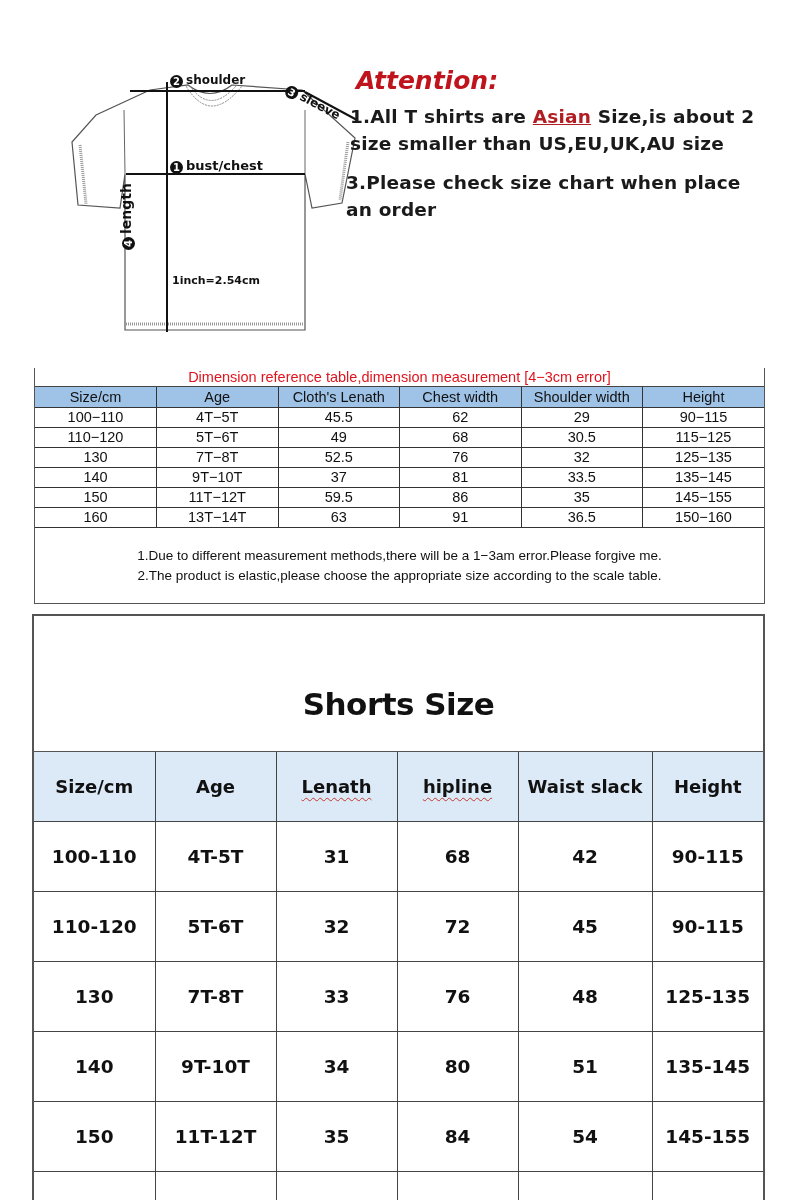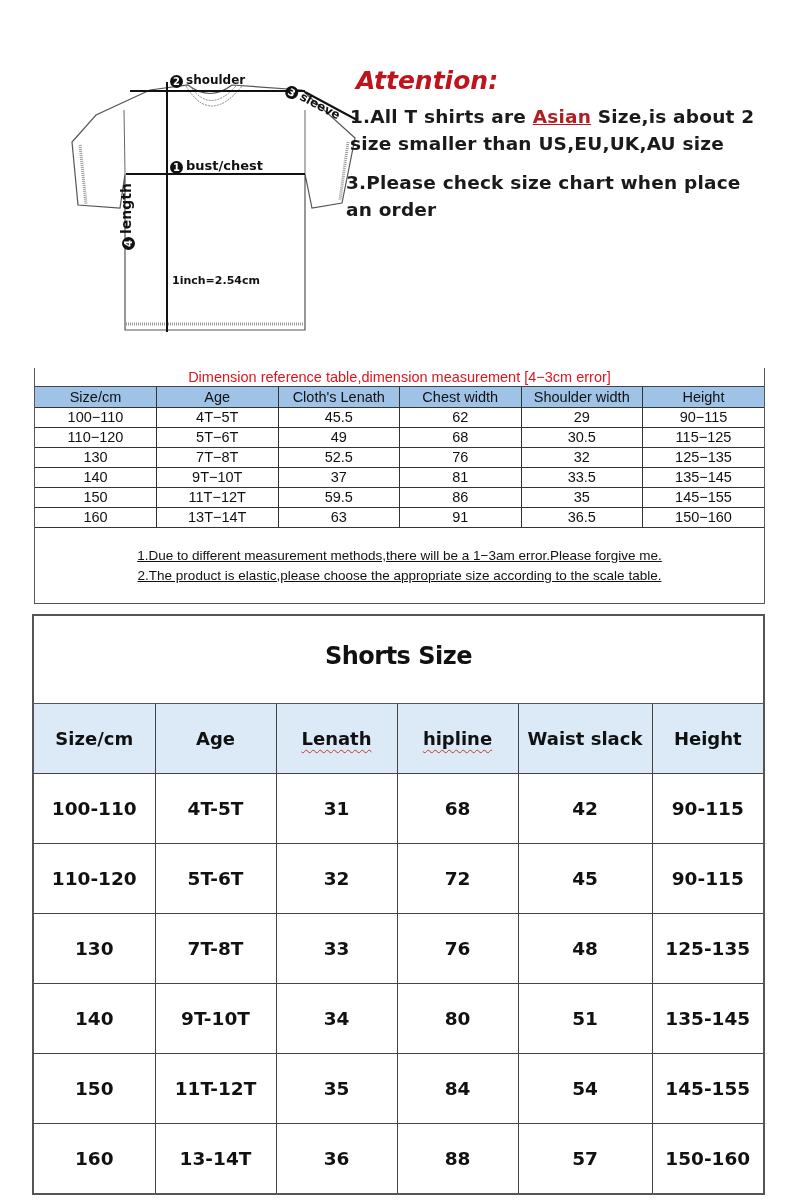--- a/index.html
+++ b/index.html
@@ -26,25 +26,25 @@
   .asian { color: #b01e24; text-decoration: underline; text-decoration-color: #b01e24; }
 
   
   .dim { position: absolute; left: 34px; top: 368px; width: 731px; border: 1.5px solid #555; border-top: none; }
   .dim .dtitle { height: 19px; text-align: center; font-size: 14.5px; color: #e0141e; line-height: 19px; border-bottom: 1.5px solid #444; }
   .dim table { width: 100%; border-collapse: collapse; table-layout: fixed; }
   .dim th { background: #9fc3e7; font-weight: normal; font-size: 14.5px; height: 20px; line-height: 18px; border: 1px solid #333; border-top: none; color: #111; }
   .dim td { font-size: 14.5px; height: 20px; line-height: 18px; text-align: center; border: 1px solid #333; color: #111; }
   .dim th:first-child, .dim td:first-child { border-left: none; }
   .dim th:last-child, .dim td:last-child { border-right: none; }
-  .dim .notes { height: 75px; padding-top: 18px; text-align: center; font-size: 13.5px; line-height: 20px; color: #111; text-decoration: underline; }
+  .dim .notes { height: 75px; padding-top: 18px; text-align: center; font-size: 13.5px; line-height: 20px; color: #111; }
 
   
   .shorts { position: absolute; left: 32px; top: 614px; width: 733px; border: 2px solid #555; }
-  .shorts .stitle { height: 88px; text-align: center; font-family: "DejaVu Sans", sans-serif; font-weight: bold; font-size: 24px; line-height: 80px; color: #111; letter-spacing: -0.5px; border-bottom: 1.5px solid #555; }
+  .shorts .stitle { height: 88px; text-align: center; font-family: "DejaVu Sans", sans-serif; font-weight: bold; font-size: 31px; line-height: 80px; color: #111; letter-spacing: -0.5px; border-bottom: 1.5px solid #555; margin-top: 48px; }
   .shorts table { width: 100%; border-collapse: collapse; table-layout: fixed; }
   .shorts th { background: #dce9f6; height: 69px; font-family: "DejaVu Sans", sans-serif; font-weight: bold; font-size: 18px; color: #111; border: 1.5px solid #444; border-top: none; }
   .shorts td { height: 70px; text-align: center; font-family: "DejaVu Sans", sans-serif; font-weight: bold; font-size: 18.5px; color: #111; border: 1.5px solid #444; }
   .shorts th:first-child, .shorts td:first-child { border-left: none; }
   .shorts th:last-child, .shorts td:last-child { border-right: none; }
   .shorts tr:last-child td { border-bottom: none; }
   .squiggle { text-decoration: underline wavy #c0392b; text-decoration-thickness: 1px; text-underline-offset: 4px; }
 </style>
 </head>
 <body>

